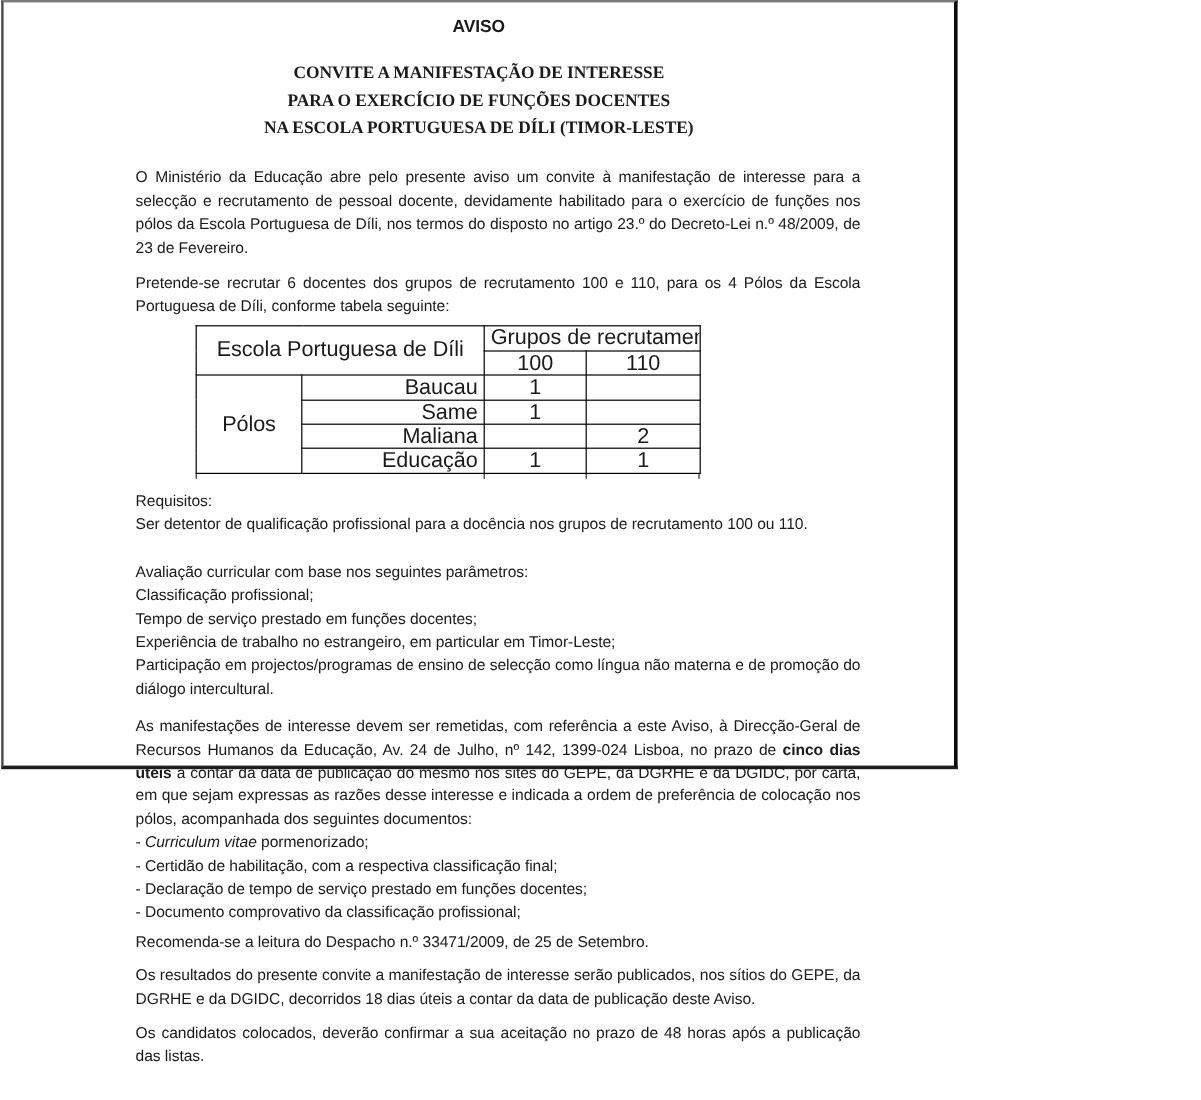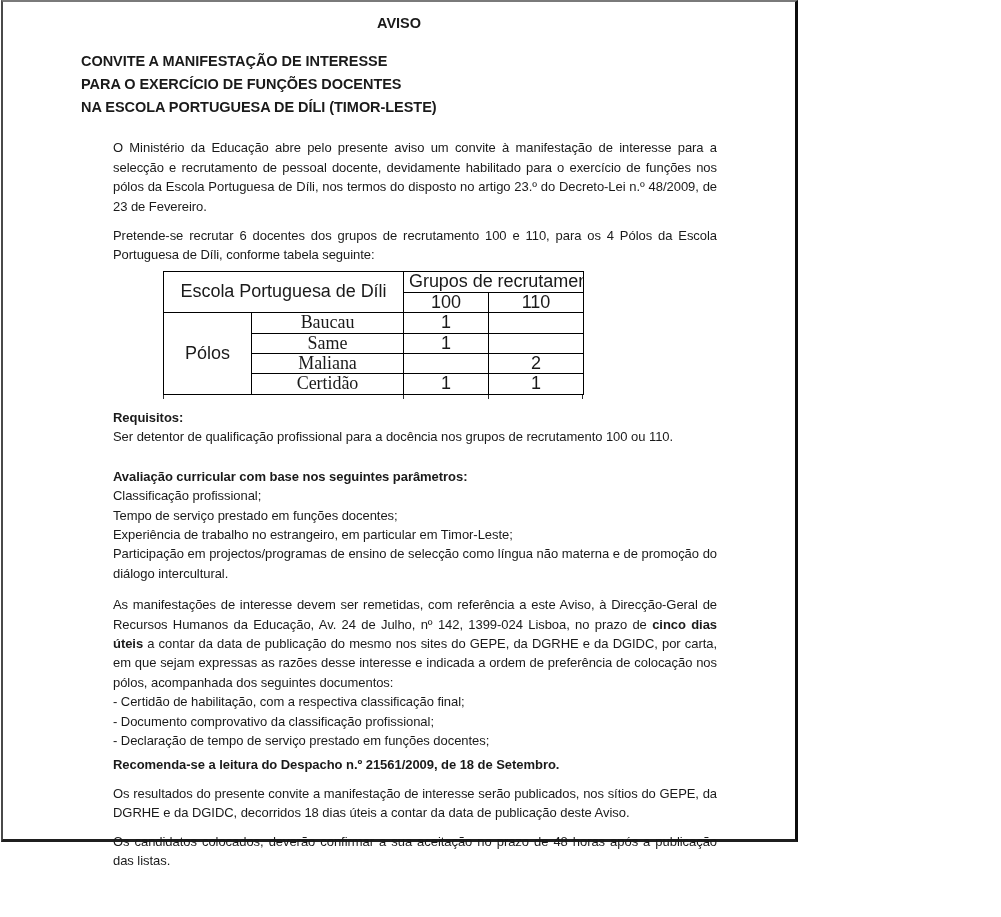--- a/index.html
+++ b/index.html
@@ -3,54 +3,54 @@
 <meta charset="utf-8">
 <style>
   html, body { margin: 0; padding: 0; background: #ffffff; }
   body {
     width: 1001px; height: 917px; position: relative; overflow: hidden;
     font-family: "Liberation Sans", "DejaVu Sans", sans-serif;
     color: #1a1a1a;
     -webkit-font-smoothing: antialiased;
   }
   .page {
-    position: absolute; left: 1px; top: 0; width: 797px; height: 842px;
+    position: absolute; left: 1px; top: 0; width: 797px; height: 641px;
     box-sizing: border-box; background: #ffffff;
     border-top: 2px solid #7a7a7a;
     border-left: 2px solid #4a4a4a;
     border-right: 3px solid #0d0d0d;
     border-bottom: 3px solid #1f1f1f;
   }
   .content {
     position: absolute; left: 0; top: 0; right: 0; bottom: 0;
     padding: 10px 78px 0 78px;
     font-size: 13px; line-height: 19.4px; letter-spacing: -0.05px;
   }
   .doc-title {
     text-align: center; font-weight: bold; font-size: 14.5px; padding-top: 2px;
   }
-  .subject { margin-top: 17px; font-weight: bold;
-    font-size: 14.5px; line-height: 23px; }
+  .subject { margin-top: 17px; text-align: center; font-weight: bold;
+    font-size: 14.5px; line-height: 23px; font-family: Liberation Serif, serif; }
   p { margin: 0; }
   .para { margin-left: 32px; width: 604px; text-align: justify; }
   .p-intro   { margin-top: 19px; }
   .p-recruit { margin-top: 10px; }
-  .bold { font-weight: bold; }
+  .bold { font-weight: normal; }
   .table-wrap { position: relative; margin: 6px 0 0 82px; width: 420px; }
   table.recruit {
     border-collapse: collapse; width: 420px; table-layout: fixed;
     font-size: 18px;
   }
   table.recruit td {
     border: 1px solid #000; padding: 0 5px; height: 18px;
     vertical-align: middle; overflow: hidden; white-space: nowrap;
   }
   table.recruit tr.r-head1 td { height: 20px; }
   td.c-center { text-align: center; }
-  td.c-left { text-align: center; font-family: Liberation Serif, serif; }
+  td.c-left { text-align: right; }
   .tick { position: absolute; width: 1px; height: 4px; background: #2b2b2b; bottom: -4px; }
   .sect-requisitos { margin-top: 13px; }
   .sect-avaliacao  { margin-top: 20px; }
   .sect-submission { margin-top: 12px; }
   .sect-recommend  { margin-top: 5px; }
   .sect-results    { margin-top: 9px; }
   .sect-confirm    { margin-top: 9px; }
 </style>
 </head>
 <body>
@@ -97,21 +97,21 @@
           <td class="c-left">Same</td>
           <td class="c-center">1</td>
           <td class="c-center"></td>
         </tr>
         <tr>
           <td class="c-left">Maliana</td>
           <td class="c-center"></td>
           <td class="c-center">2</td>
         </tr>
         <tr>
-          <td class="c-left">Certidão</td>
+          <td class="c-left">Educação</td>
           <td class="c-center">1</td>
           <td class="c-center">1</td>
         </tr>
       </tbody>
         </table>
       <div class="tick" style="left:0"></div>
       <div class="tick" style="left:240px"></div>
       <div class="tick" style="left:325px"></div>
       <div class="tick" style="left:419px"></div>
     </div>
@@ -124,25 +124,26 @@
     <div class="sect-avaliacao">
       <p class="para bold">Avaliação curricular com base nos seguintes parâmetros:</p>
       <p class="para">Classificação profissional;</p>
       <p class="para">Tempo de serviço prestado em funções docentes;</p>
       <p class="para">Experiência de trabalho no estrangeiro, em particular em Timor-Leste;</p>
       <p class="para">Participação em projectos/programas de ensino de selecção como língua não materna e de promoção do diálogo intercultural.</p>
     </div>
 
     <div class="sect-submission">
       <p class="para"><span>As manifestações de interesse devem ser remetidas, com referência a este Aviso, à Direcção-Geral de Recursos Humanos da Educação, Av. 24 de Julho, nº 142, 1399-024 Lisboa, no prazo de </span><span style="font-weight: bold;">cinco dias úteis</span><span> a contar da data de publicação do mesmo nos sites do GEPE, da DGRHE e da DGIDC, por carta, em que sejam expressas as razões desse interesse e indicada a ordem de preferência de colocação nos pólos, acompanhada dos seguintes documentos:</span></p>
+      <p class="para"><span>- </span><span style="font-style: italic;">Curriculum vitae</span><span> pormenorizado;</span></p>
       <p class="para"><span>- Certidão de habilitação, com a respectiva classificação final;</span></p>
+      <p class="para"><span>- Declaração de tempo de serviço prestado em funções docentes;</span></p>
       <p class="para"><span>- Documento comprovativo da classificação profissional;</span></p>
-      <p class="para"><span>- Declaração de tempo de serviço prestado em funções docentes;</span></p>
     </div>
 
-    <p class="para bold sect-recommend">Recomenda-se a leitura do Despacho n.º 21561/2009, de 18 de Setembro.</p>
+    <p class="para bold sect-recommend">Recomenda-se a leitura do Despacho n.º 33471/2009, de 25 de Setembro.</p>
 
     <p class="para sect-results">Os resultados do presente convite a manifestação de interesse serão publicados, nos sítios do GEPE, da DGRHE e da DGIDC, decorridos 18 dias úteis a contar da data de publicação deste Aviso.</p>
 
     <p class="para sect-confirm">Os candidatos colocados, deverão confirmar a sua aceitação no prazo de 48 horas após a publicação das listas.</p>
 
   </div>
 </div>
 
 </body></html>

